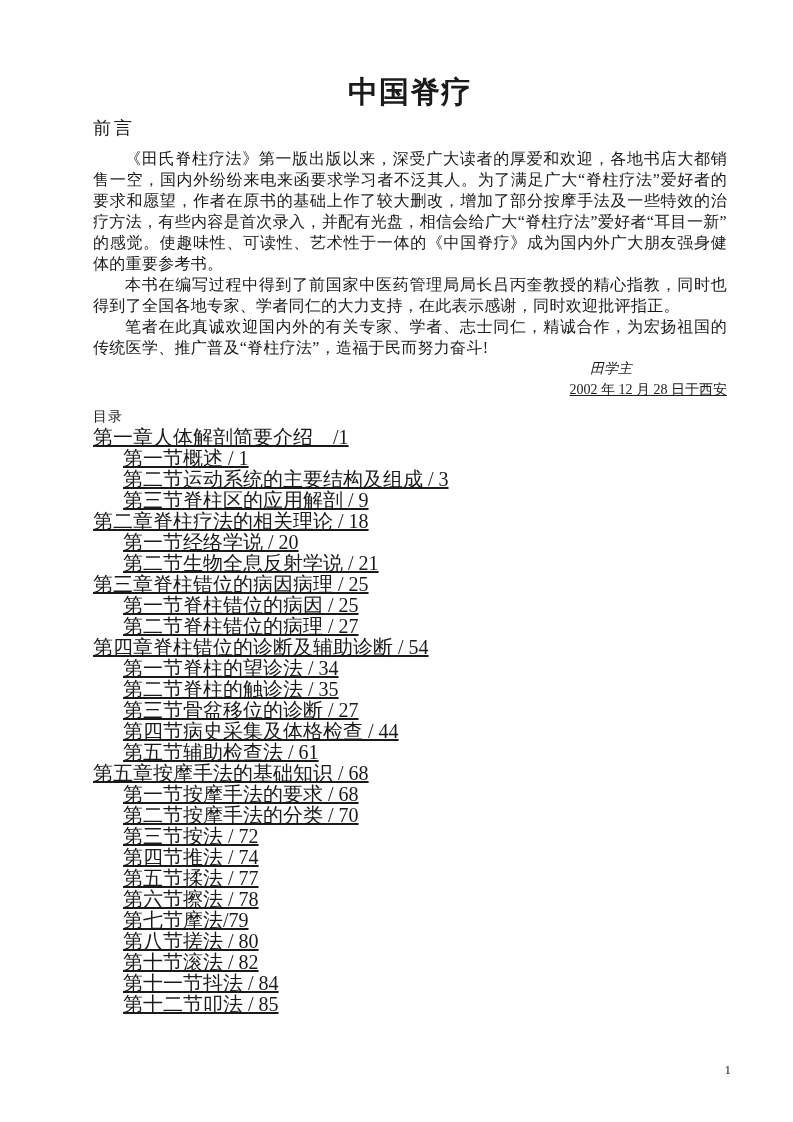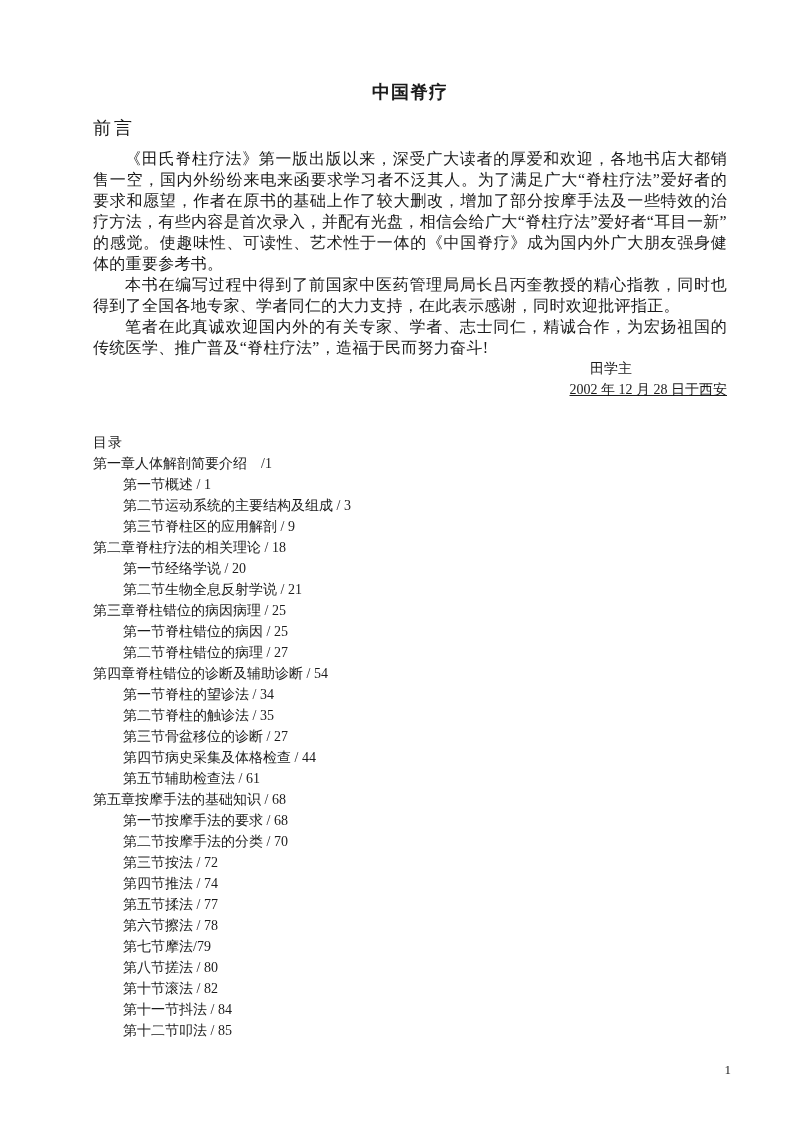--- a/index.html
+++ b/index.html
@@ -19,21 +19,21 @@
     box-sizing: border-box;
   }
   .content {
     position: absolute;
     left: 93px;
     top: 0;
     width: 634px;
   }
   .doc-title {
     margin-top: 76px;
-    font-size: 18px;
+    font-size: 30px;
     line-height: 32px;
     font-weight: 700;
     text-align: center;
     letter-spacing: 1px;
   }
   .preface-heading {
     margin-top: 8px;
     font-size: 18px;
     line-height: 25px;
     font-weight: 400;
@@ -50,34 +50,36 @@
     text-align: justify;
     letter-spacing: 0.3px;
   }
   .signature {
     text-align: right;
     font-size: 14px;
     line-height: 21px;
   }
   .sig-name {
     margin-right: 95px;
+    font-style: italic;
   }
   .sig-date {
     margin-right: 0;
     text-decoration: underline;
   }
   .toc-heading {
-    margin-top: 32px;
+    margin-top: 6px;
     font-size: 14px;
     line-height: 21px;
     letter-spacing: 1px;
   }
   .toc-list {
-    font-size: 14px;
+    font-size: 20px;
     line-height: 21px;
+    text-decoration: underline;
   }
   .toc-entry {
     white-space: pre-wrap;
   }
   .toc-l1 {
     margin-left: 0;
   }
   .toc-l2 {
     margin-left: 30px;
   }

